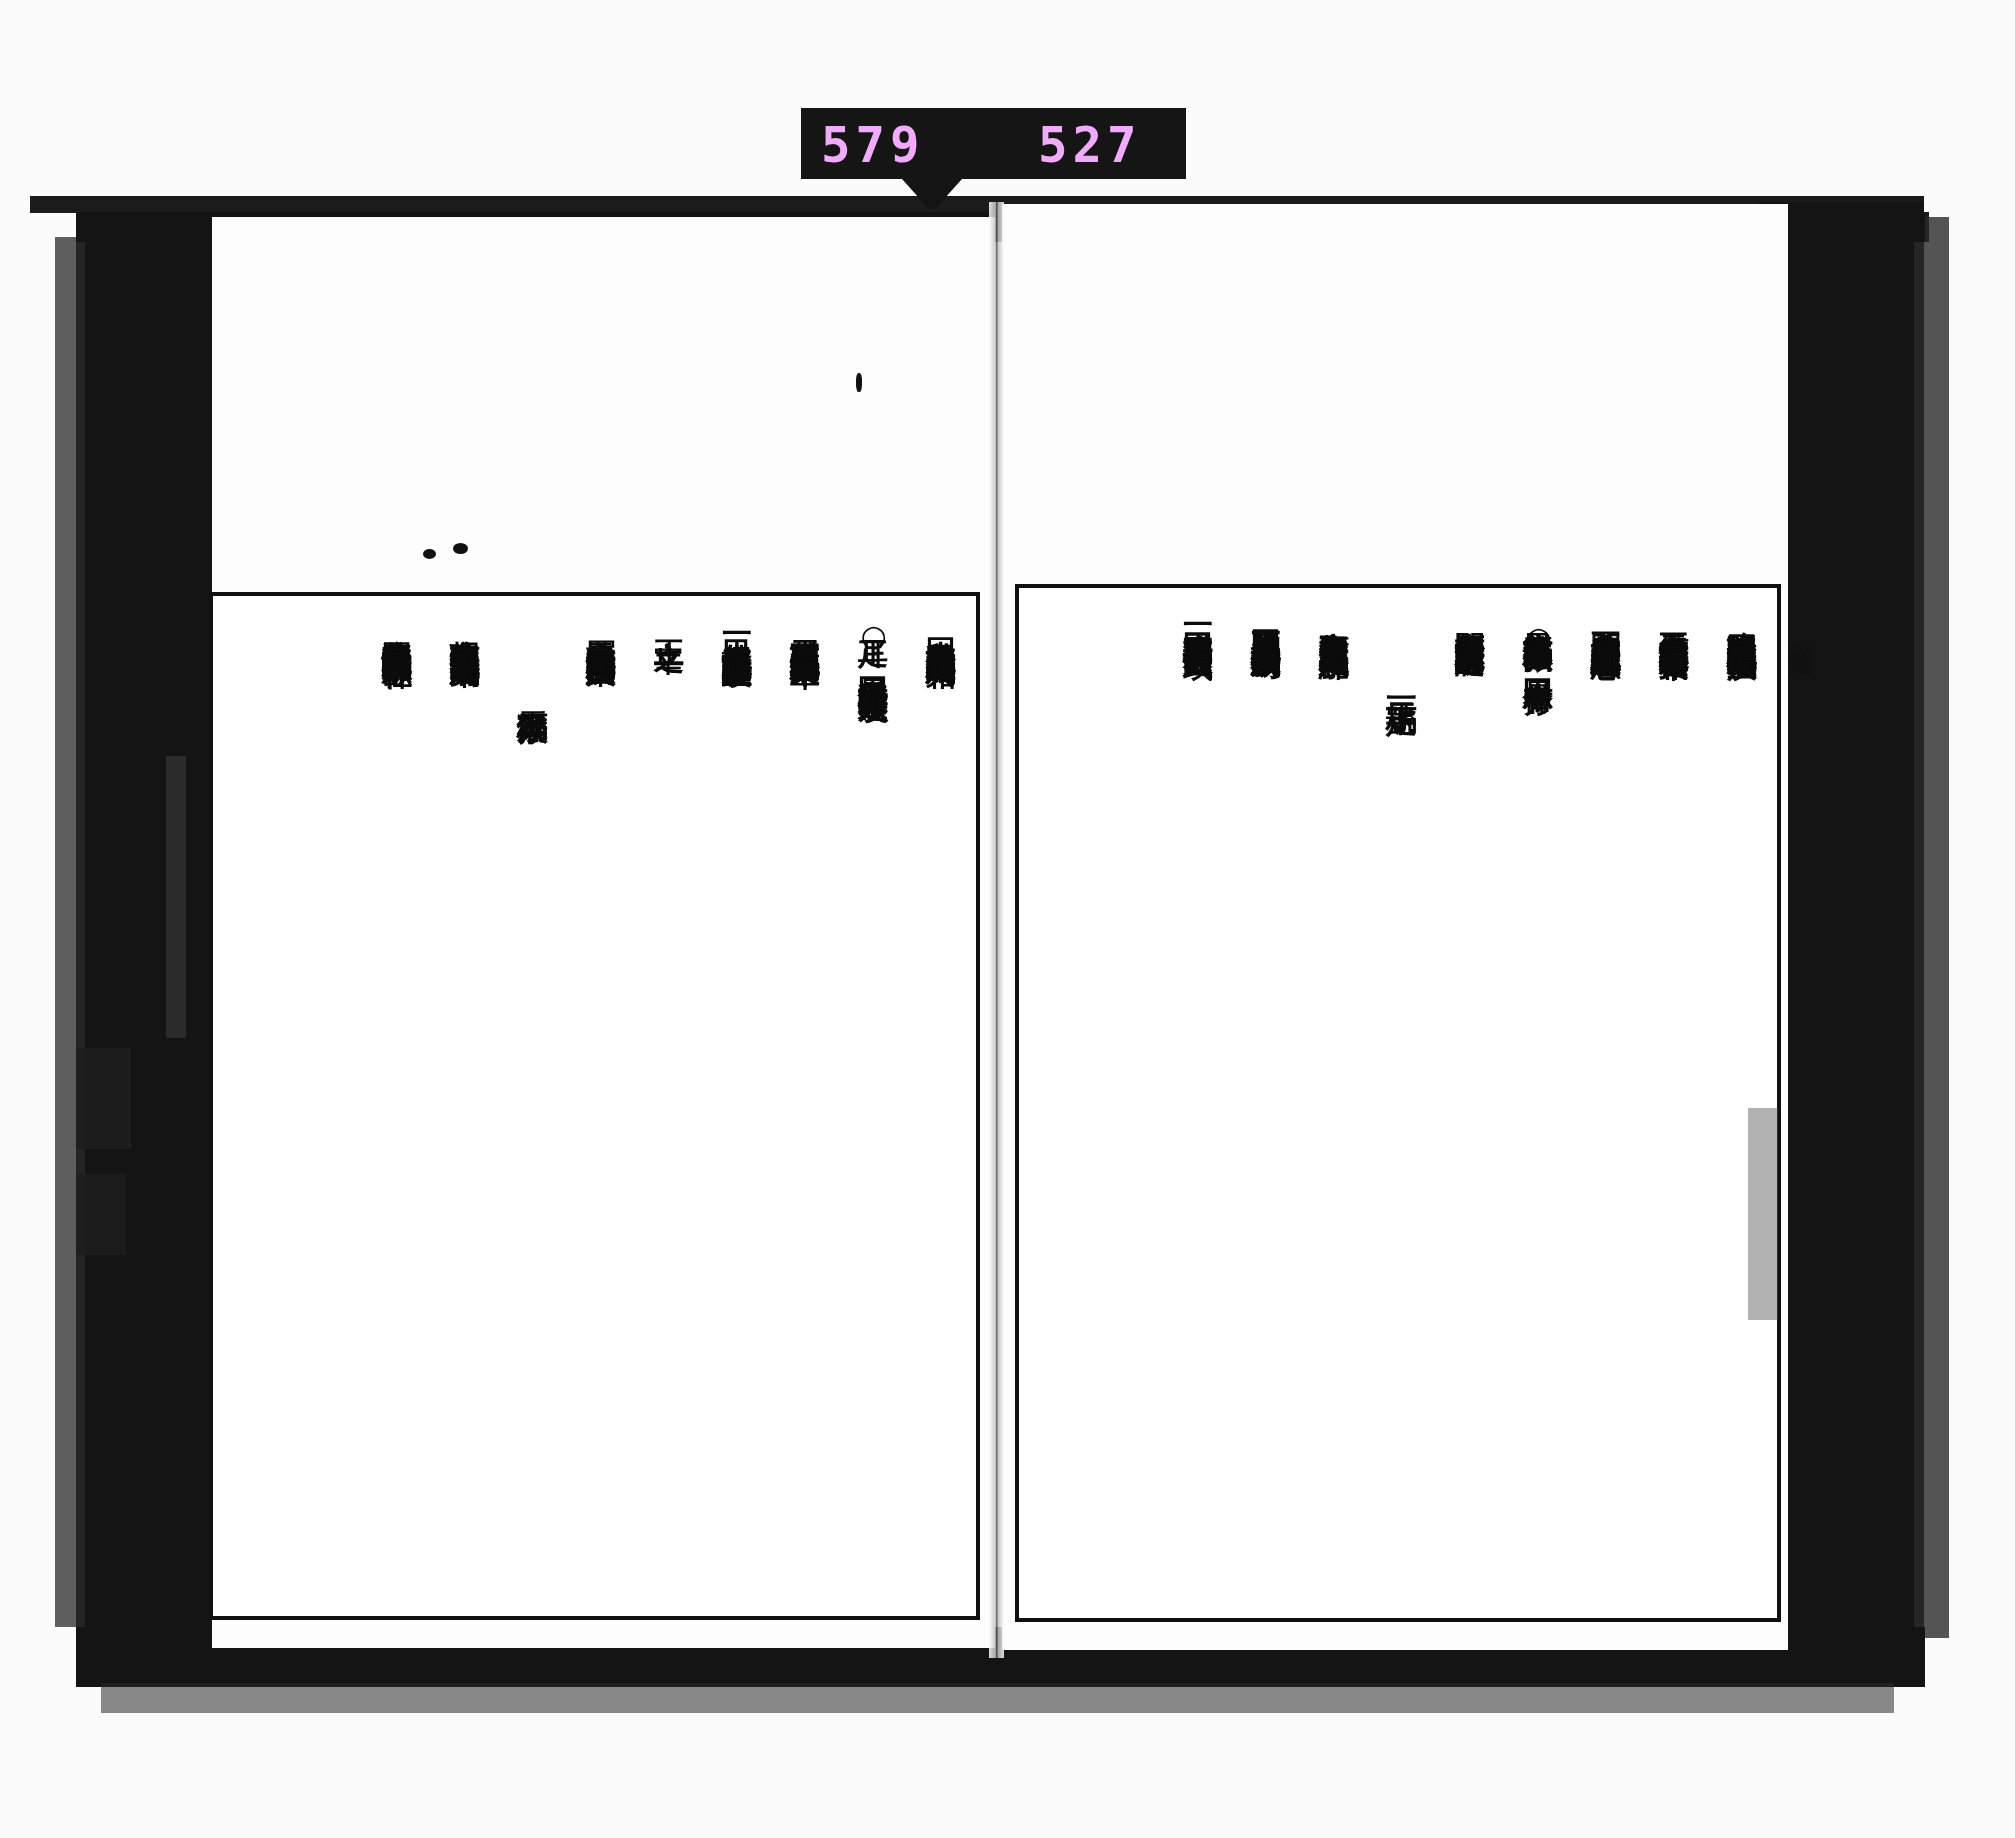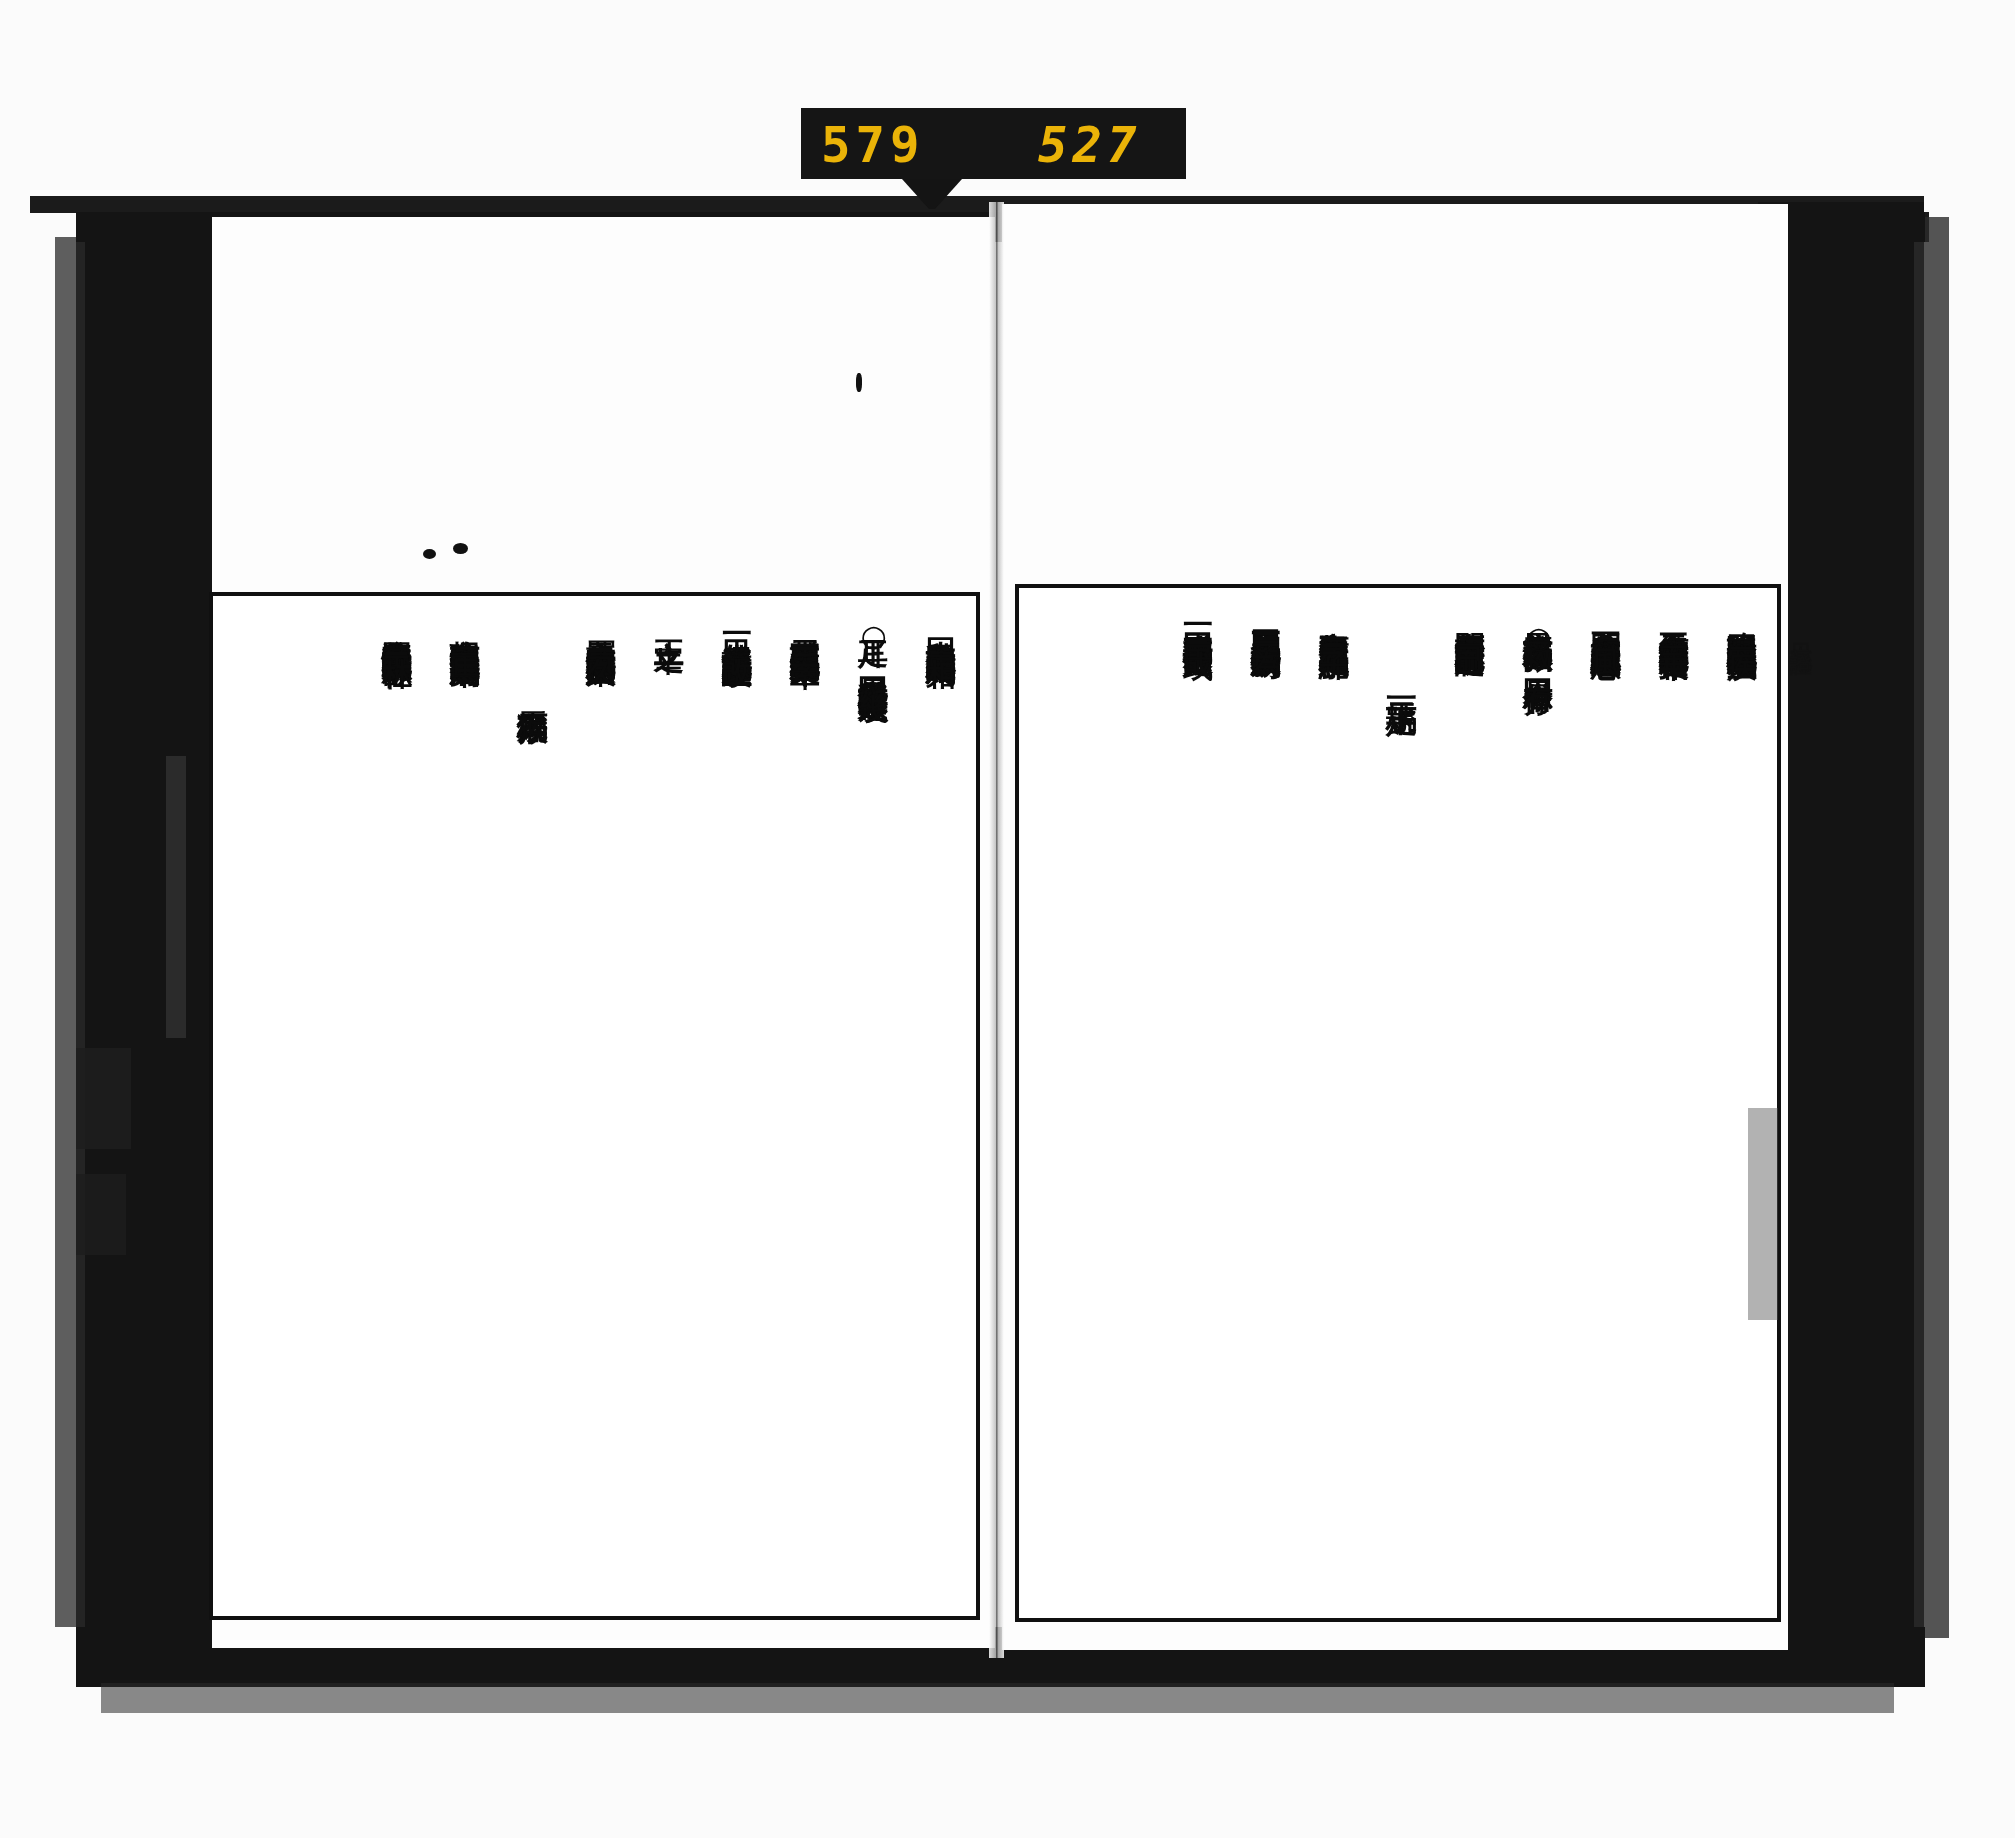--- a/index.html
+++ b/index.html
@@ -35,28 +35,28 @@
     position: absolute;
     left: 801px;
     top: 108px;
     width: 385px;
     height: 71px;
     background: #151515;
   }
   #counter .digits {
     position: absolute;
     top: 9px;
-    color: #eab308;
+    color: #f0abfc;
     font-family: "DejaVu Sans Mono", monospace;
     font-size: 49px;
     font-weight: bold;
     letter-spacing: 5px;
   }
   #counter .d-left { left: 20px; }
-  #counter .d-right { left: 237px; font-style: italic; }
+  #counter .d-right { left: 237px; }
 
   
   .blackmass {
     position: absolute;
     background: #141414;
   }
   .softmass {
     position: absolute;
     background: #2a2a2a;
   }

